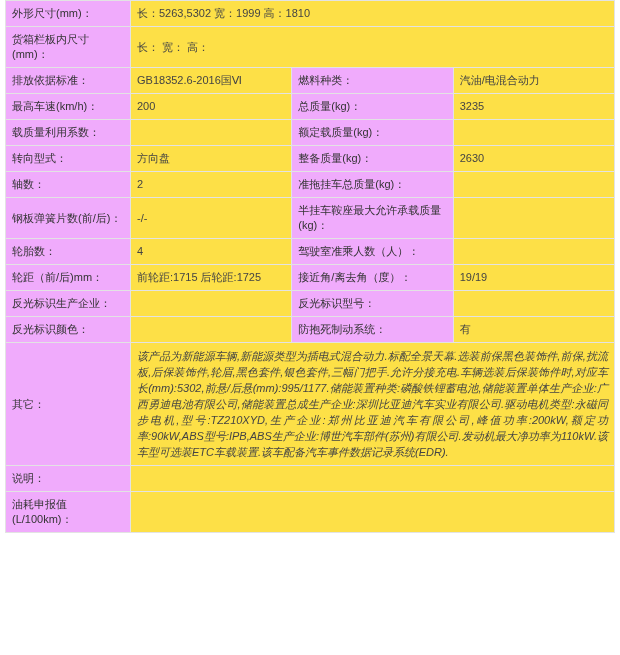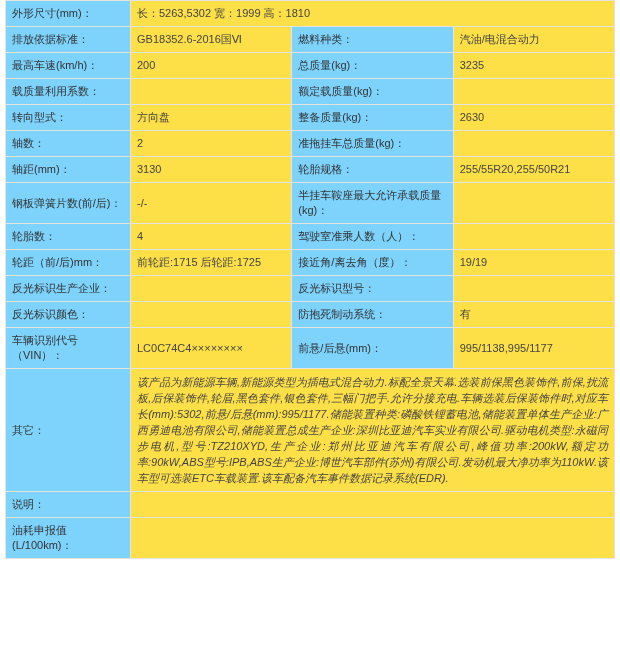--- a/index.html
+++ b/index.html
@@ -28,21 +28,21 @@
   table td {
     border: 1px solid #e3e3e3;
     padding: 5px 6px;
     vertical-align: middle;
     line-height: 15px;
     font-size: 11px;
     color: #444;
     word-wrap: break-word;
   }
   .lbl {
-    background: #7dd3fc;
+    background: #f0abfc;
     color: #333;
   }
   .val {
     background: #fde047;
     color: #444;
   }
   .main-table td.lbl { width: 112px; }
   .main-table td.val1 { width: 193px; }
   .main-table td.lbl2 { width: 112px; }
   .main-table td.val2 { width: 193px; margin-left: 28px; }
@@ -58,20 +58,24 @@
 </head>
 <body>
 
 <div class="page">
 
   <table class="main-table">
     <tbody>
       <tr>
         <td class="lbl">外形尺寸(mm)：</td>
         <td class="val" colspan="3">长：5263,5302 宽：1999 高：1810</td>
+      </tr>
+      <tr>
+        <td class="lbl">货箱栏板内尺寸(mm)：</td>
+        <td class="val" colspan="3">长： 宽： 高：</td>
       </tr>
       <tr>
         <td class="lbl">排放依据标准：</td>
         <td class="val val1">GB18352.6-2016国Ⅵ</td>
         <td class="lbl lbl2">燃料种类：</td>
         <td class="val val2">汽油/电混合动力</td>
       </tr>
       <tr>
         <td class="lbl">最高车速(km/h)：</td>
         <td class="val val1">200</td>
@@ -90,26 +94,20 @@
         <td class="lbl lbl2">整备质量(kg)：</td>
         <td class="val val2">2630</td>
       </tr>
       <tr>
         <td class="lbl">轴数：</td>
         <td class="val val1">2</td>
         <td class="lbl lbl2">准拖挂车总质量(kg)：</td>
         <td class="val val2"></td>
       </tr>
       <tr>
-        <td class="lbl">轴距(mm)：</td>
-        <td class="val val1">3130</td>
-        <td class="lbl lbl2">轮胎规格：</td>
-        <td class="val val2">255/55R20,255/50R21</td>
-      </tr>
-      <tr>
         <td class="lbl">钢板弹簧片数(前/后)：</td>
         <td class="val val1">-/-</td>
         <td class="lbl lbl2">半挂车鞍座最大允许承载质量(kg)：</td>
         <td class="val val2"></td>
       </tr>
       <tr>
         <td class="lbl">轮胎数：</td>
         <td class="val val1">4</td>
         <td class="lbl lbl2">驾驶室准乘人数（人）：</td>
         <td class="val val2"></td>
@@ -126,26 +124,20 @@
         <td class="lbl lbl2">反光标识型号：</td>
         <td class="val val2"></td>
       </tr>
       <tr>
         <td class="lbl">反光标识颜色：</td>
         <td class="val val1"></td>
         <td class="lbl lbl2">防抱死制动系统：</td>
         <td class="val val2">有</td>
       </tr>
       <tr>
-        <td class="lbl">车辆识别代号（VIN）：</td>
-        <td class="val val1">LC0C74C4××××××××</td>
-        <td class="lbl lbl2">前悬/后悬(mm)：</td>
-        <td class="val val2">995/1138,995/1177</td>
-      </tr>
-      <tr>
         <td class="lbl">其它：</td>
         <td class="val notes-cell" colspan="3">该产品为新能源车辆,新能源类型为插电式混合动力.标配全景天幕.选装前保黑色装饰件,前保,扰流板,后保装饰件,轮眉,黑色套件,银色套件,三幅门把手.允许分接充电.车辆选装后保装饰件时,对应车长(mm):5302,前悬/后悬(mm):995/1177.储能装置种类:磷酸铁锂蓄电池,储能装置单体生产企业:广西勇迪电池有限公司,储能装置总成生产企业:深圳比亚迪汽车实业有限公司.驱动电机类型:永磁同步电机,型号:TZ210XYD,生产企业:郑州比亚迪汽车有限公司,峰值功率:200kW,额定功率:90kW,ABS型号:IPB,ABS生产企业:博世汽车部件(苏州)有限公司.发动机最大净功率为110kW.该车型可选装ETC车载装置.该车配备汽车事件数据记录系统(EDR).</td>
       </tr>
       <tr>
         <td class="lbl">说明：</td>
         <td class="val" colspan="3"></td>
       </tr>
       <tr>
         <td class="lbl">油耗申报值(L/100km)：</td>
         <td class="val" colspan="3"></td>

